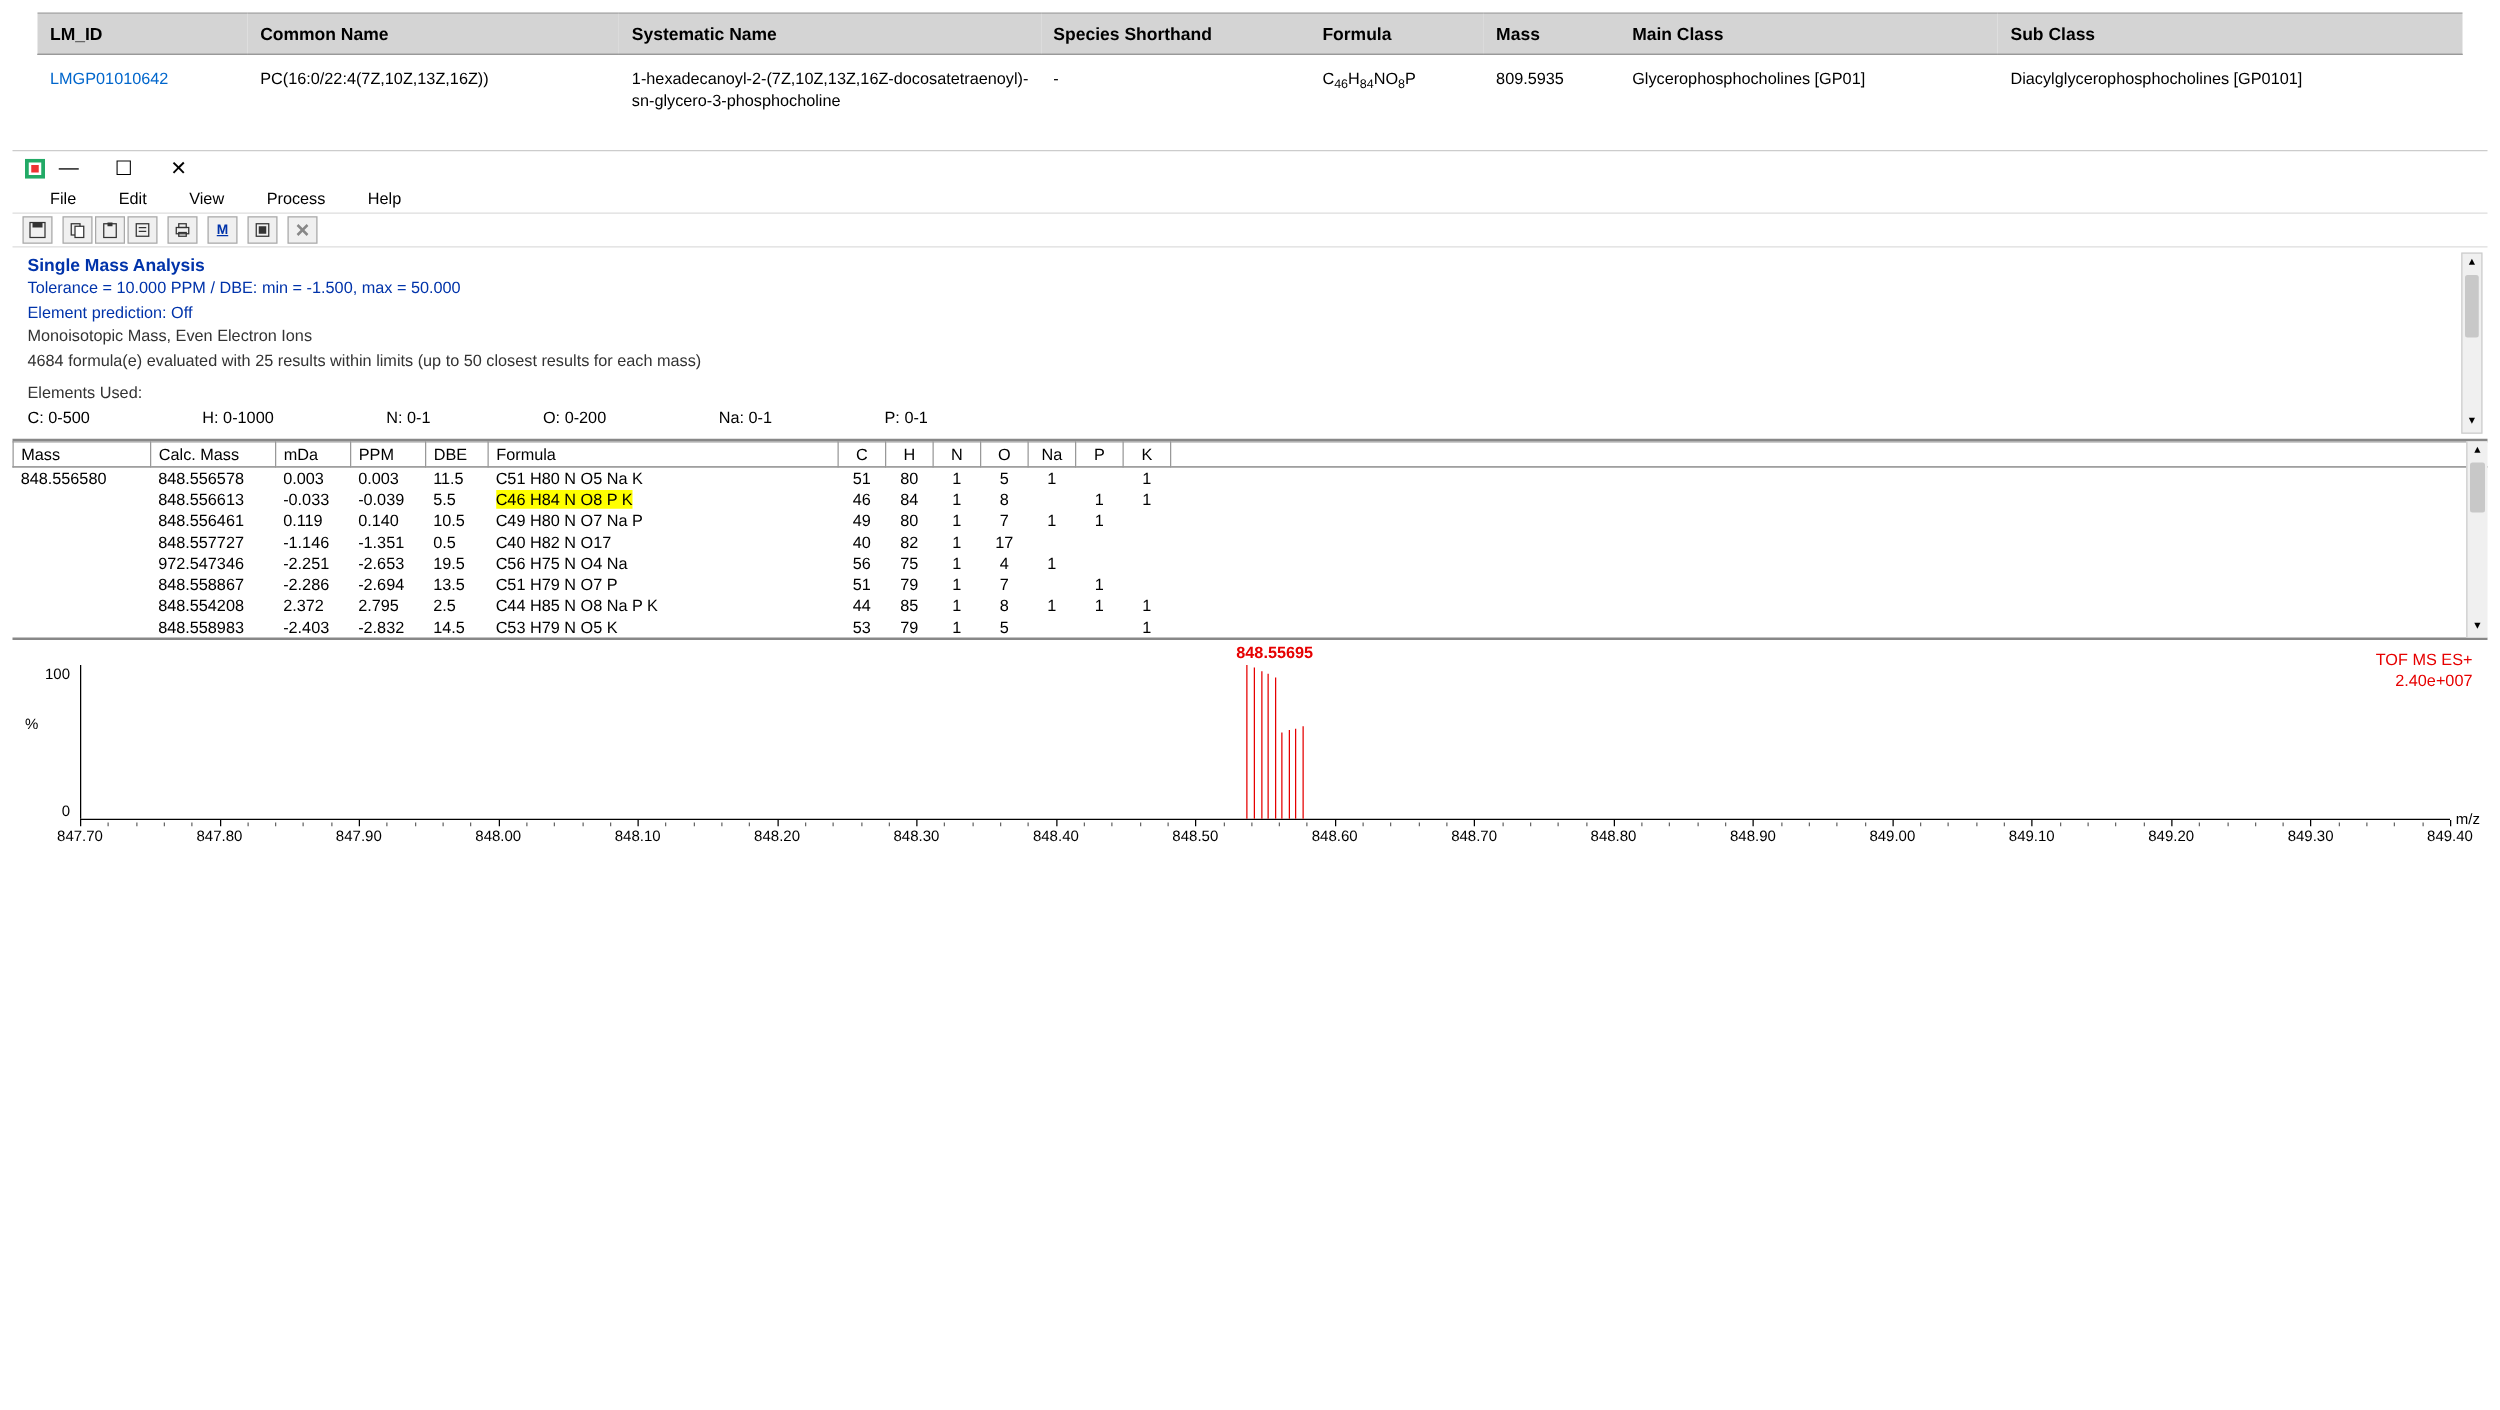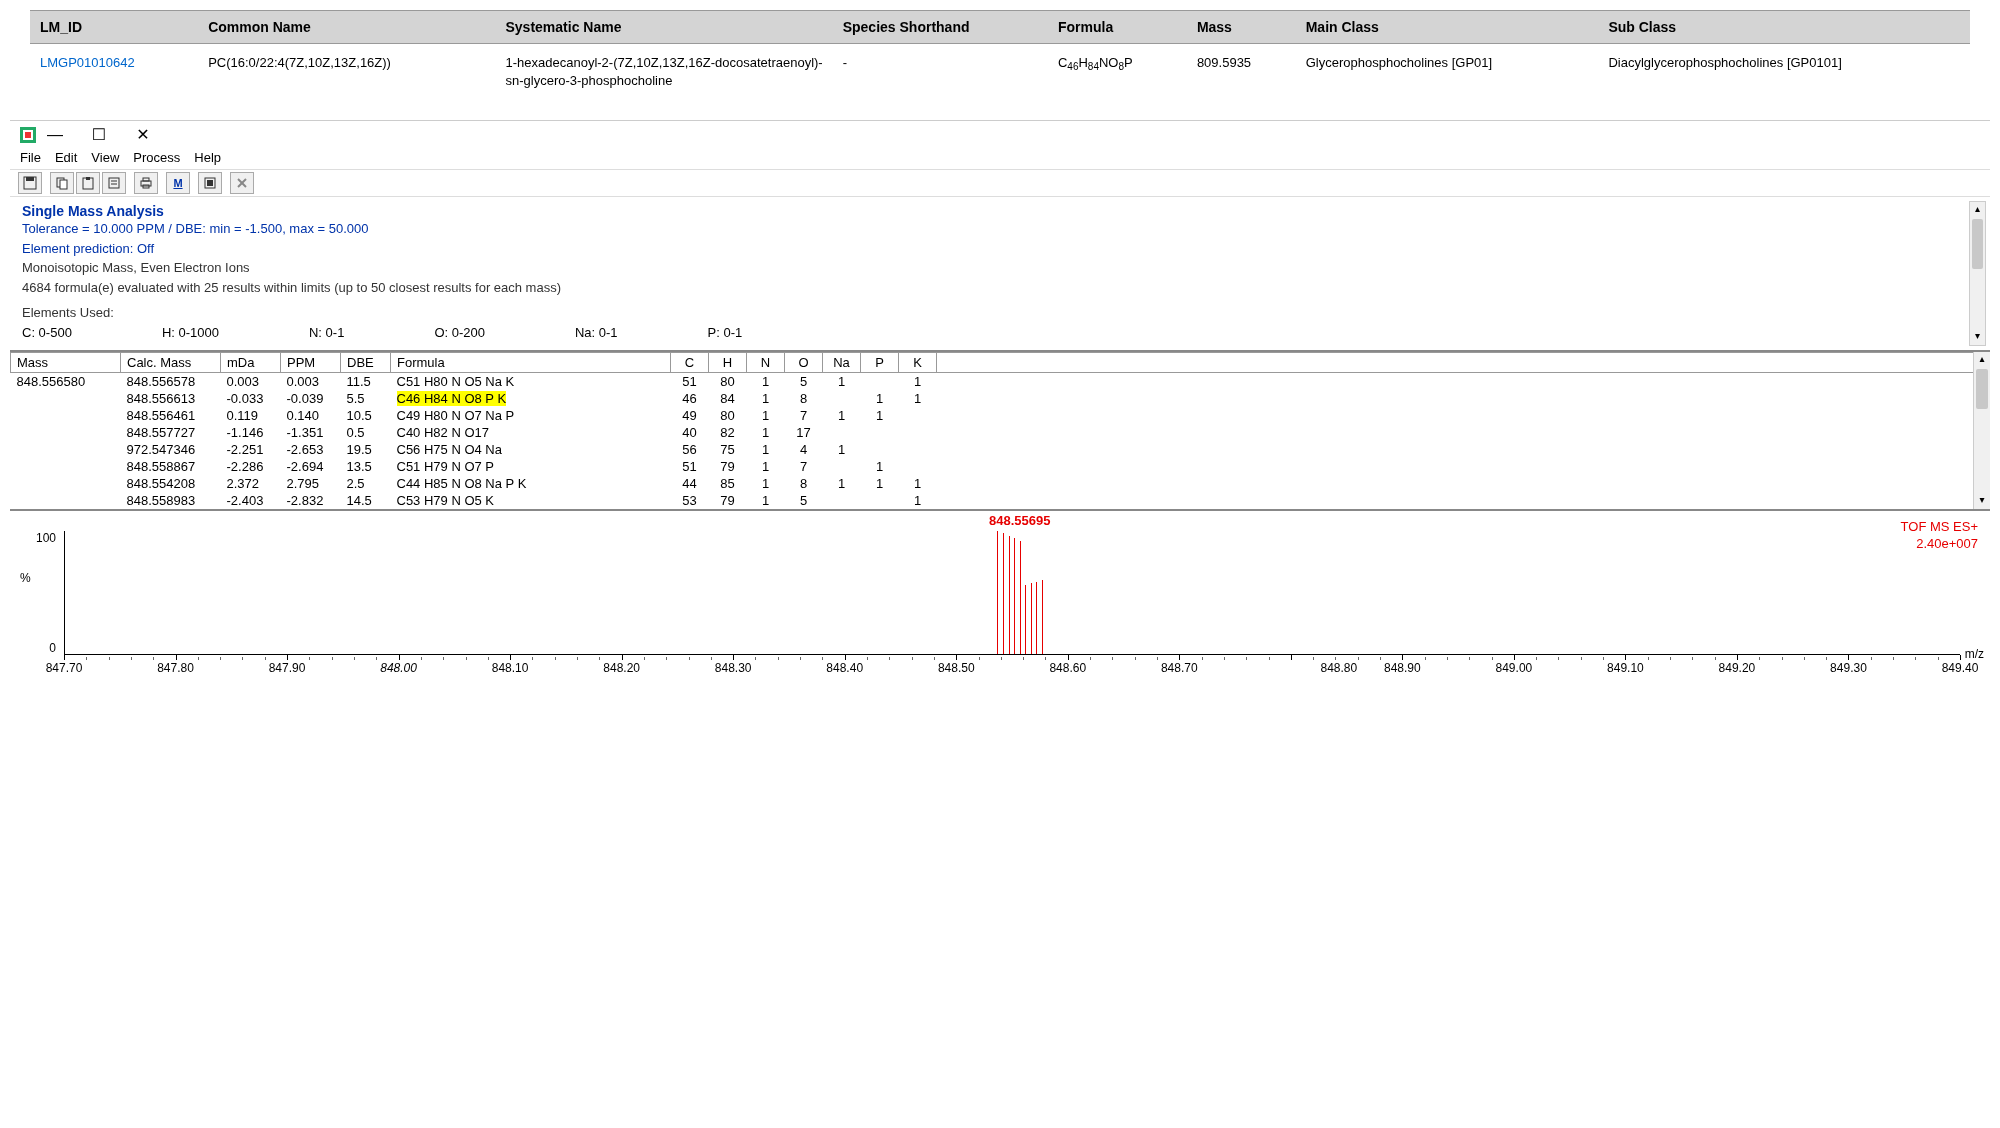--- a/index.html
+++ b/index.html
@@ -16,21 +16,21 @@
 
 .app-window { margin: 20px 10px 0 10px; border-top: 1px solid #ccc; }
 .titlebar { display: flex; align-items: center; padding: 4px 10px; }
 .titlebar-icon { width: 16px; height: 16px; margin-right: 6px; display: inline-block; }
 .titlebar-title { flex: 1; font-size: 13px; color: #333; }
 .titlebar-controls { display: flex; gap: 18px; align-items: center; font-size: 16px; padding-right: 10px; }
 .titlebar-controls span { width: 26px; text-align: center; cursor: pointer; font-family: sans-serif; }
 
 
 .menubar { padding: 2px 10px 4px 10px; display: flex; gap: 14px; font-size: 13px; }
-.menubar span { cursor: pointer; }
+.menubar span { cursor: pointer; margin-left: 20px; }
 
 
 .toolbar { padding: 2px 8px; border-top: 1px solid #ddd; border-bottom: 1px solid #ddd; display: flex; gap: 2px; }
 .tool-btn { width: 24px; height: 22px; border: 1px solid #aaa; background: #f0f0f0; display: flex; align-items: center; justify-content: center; font-size: 11px; cursor: pointer; }
 .tool-sep { width: 4px; }
 
 
 .analysis-header { padding: 6px 12px 10px 12px; position: relative; }
 .analysis-title { color: #0033aa; font-weight: bold; font-size: 14px; }
 .analysis-line1 { color: #0033aa; font-size: 13px; line-height: 1.5; }
@@ -471,29 +471,29 @@
         <div class="mtick" style="left: 92.9412%;"></div>
         <div class="mtick" style="left: 95.2941%;"></div>
         <div class="mtick" style="left: 96.4706%;"></div>
         <div class="mtick" style="left: 97.6471%;"></div>
         <div class="mtick" style="left: 98.8235%;"></div>
       </div>
     <div class="spec-xlabels" id="spec-xlabs">
         <span style="left: 0%;">847.70</span>
         <span style="left: 5.88235%;">847.80</span>
         <span style="left: 11.7647%;">847.90</span>
-        <span style="left: 17.6471%; font-style: italic;">848.00</span>
+        <span style="left: 17.6471%;">848.00</span>
         <span style="left: 23.5294%;">848.10</span>
         <span style="left: 29.4118%;">848.20</span>
         <span style="left: 35.2941%;">848.30</span>
         <span style="left: 41.1765%;">848.40</span>
         <span style="left: 47.0588%;">848.50</span>
         <span style="left: 52.9412%;">848.60</span>
         <span style="left: 58.8235%;">848.70</span>
-        <span style="left: 64.7059%; margin-left: 48px;">848.80</span>
+        <span style="left: 64.7059%;">848.80</span>
         <span style="left: 70.5882%;">848.90</span>
         <span style="left: 76.4706%;">849.00</span>
         <span style="left: 82.3529%;">849.10</span>
         <span style="left: 88.2353%;">849.20</span>
         <span style="left: 94.1176%;">849.30</span>
         <span style="left: 100%;">849.40</span>
       </div>
     <div class="spec-mz">m/z</div>
   </div>
 

